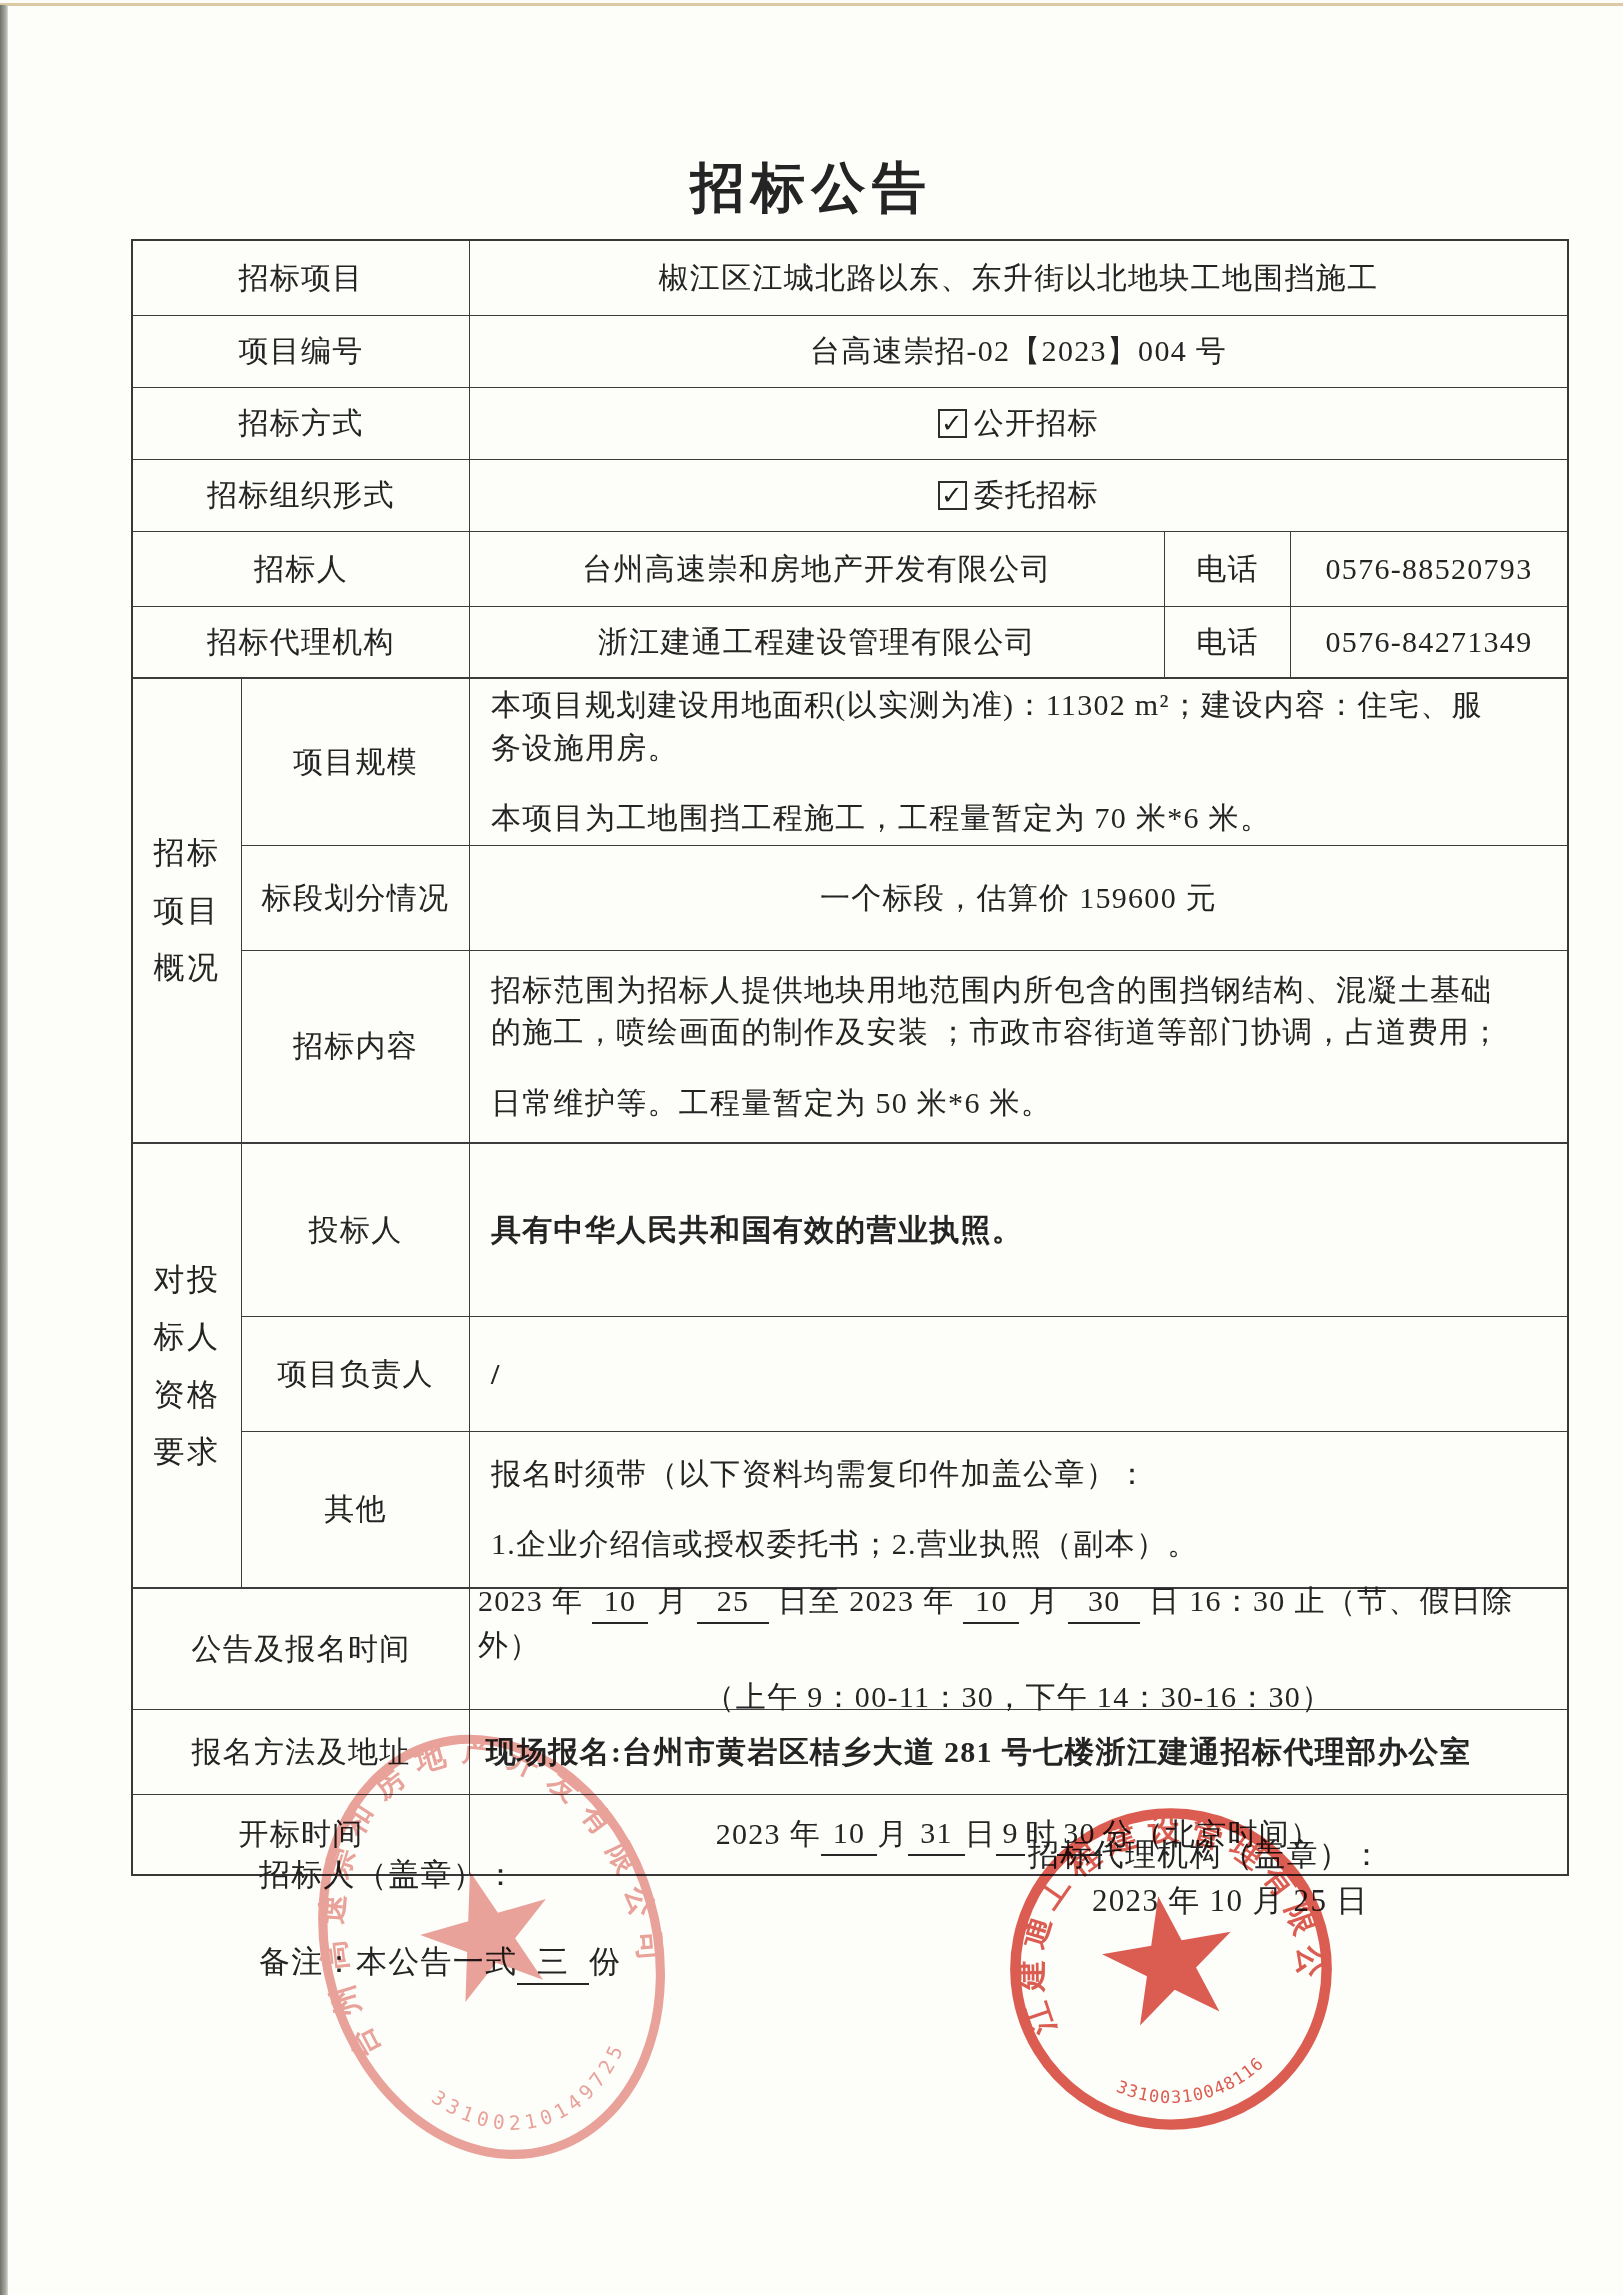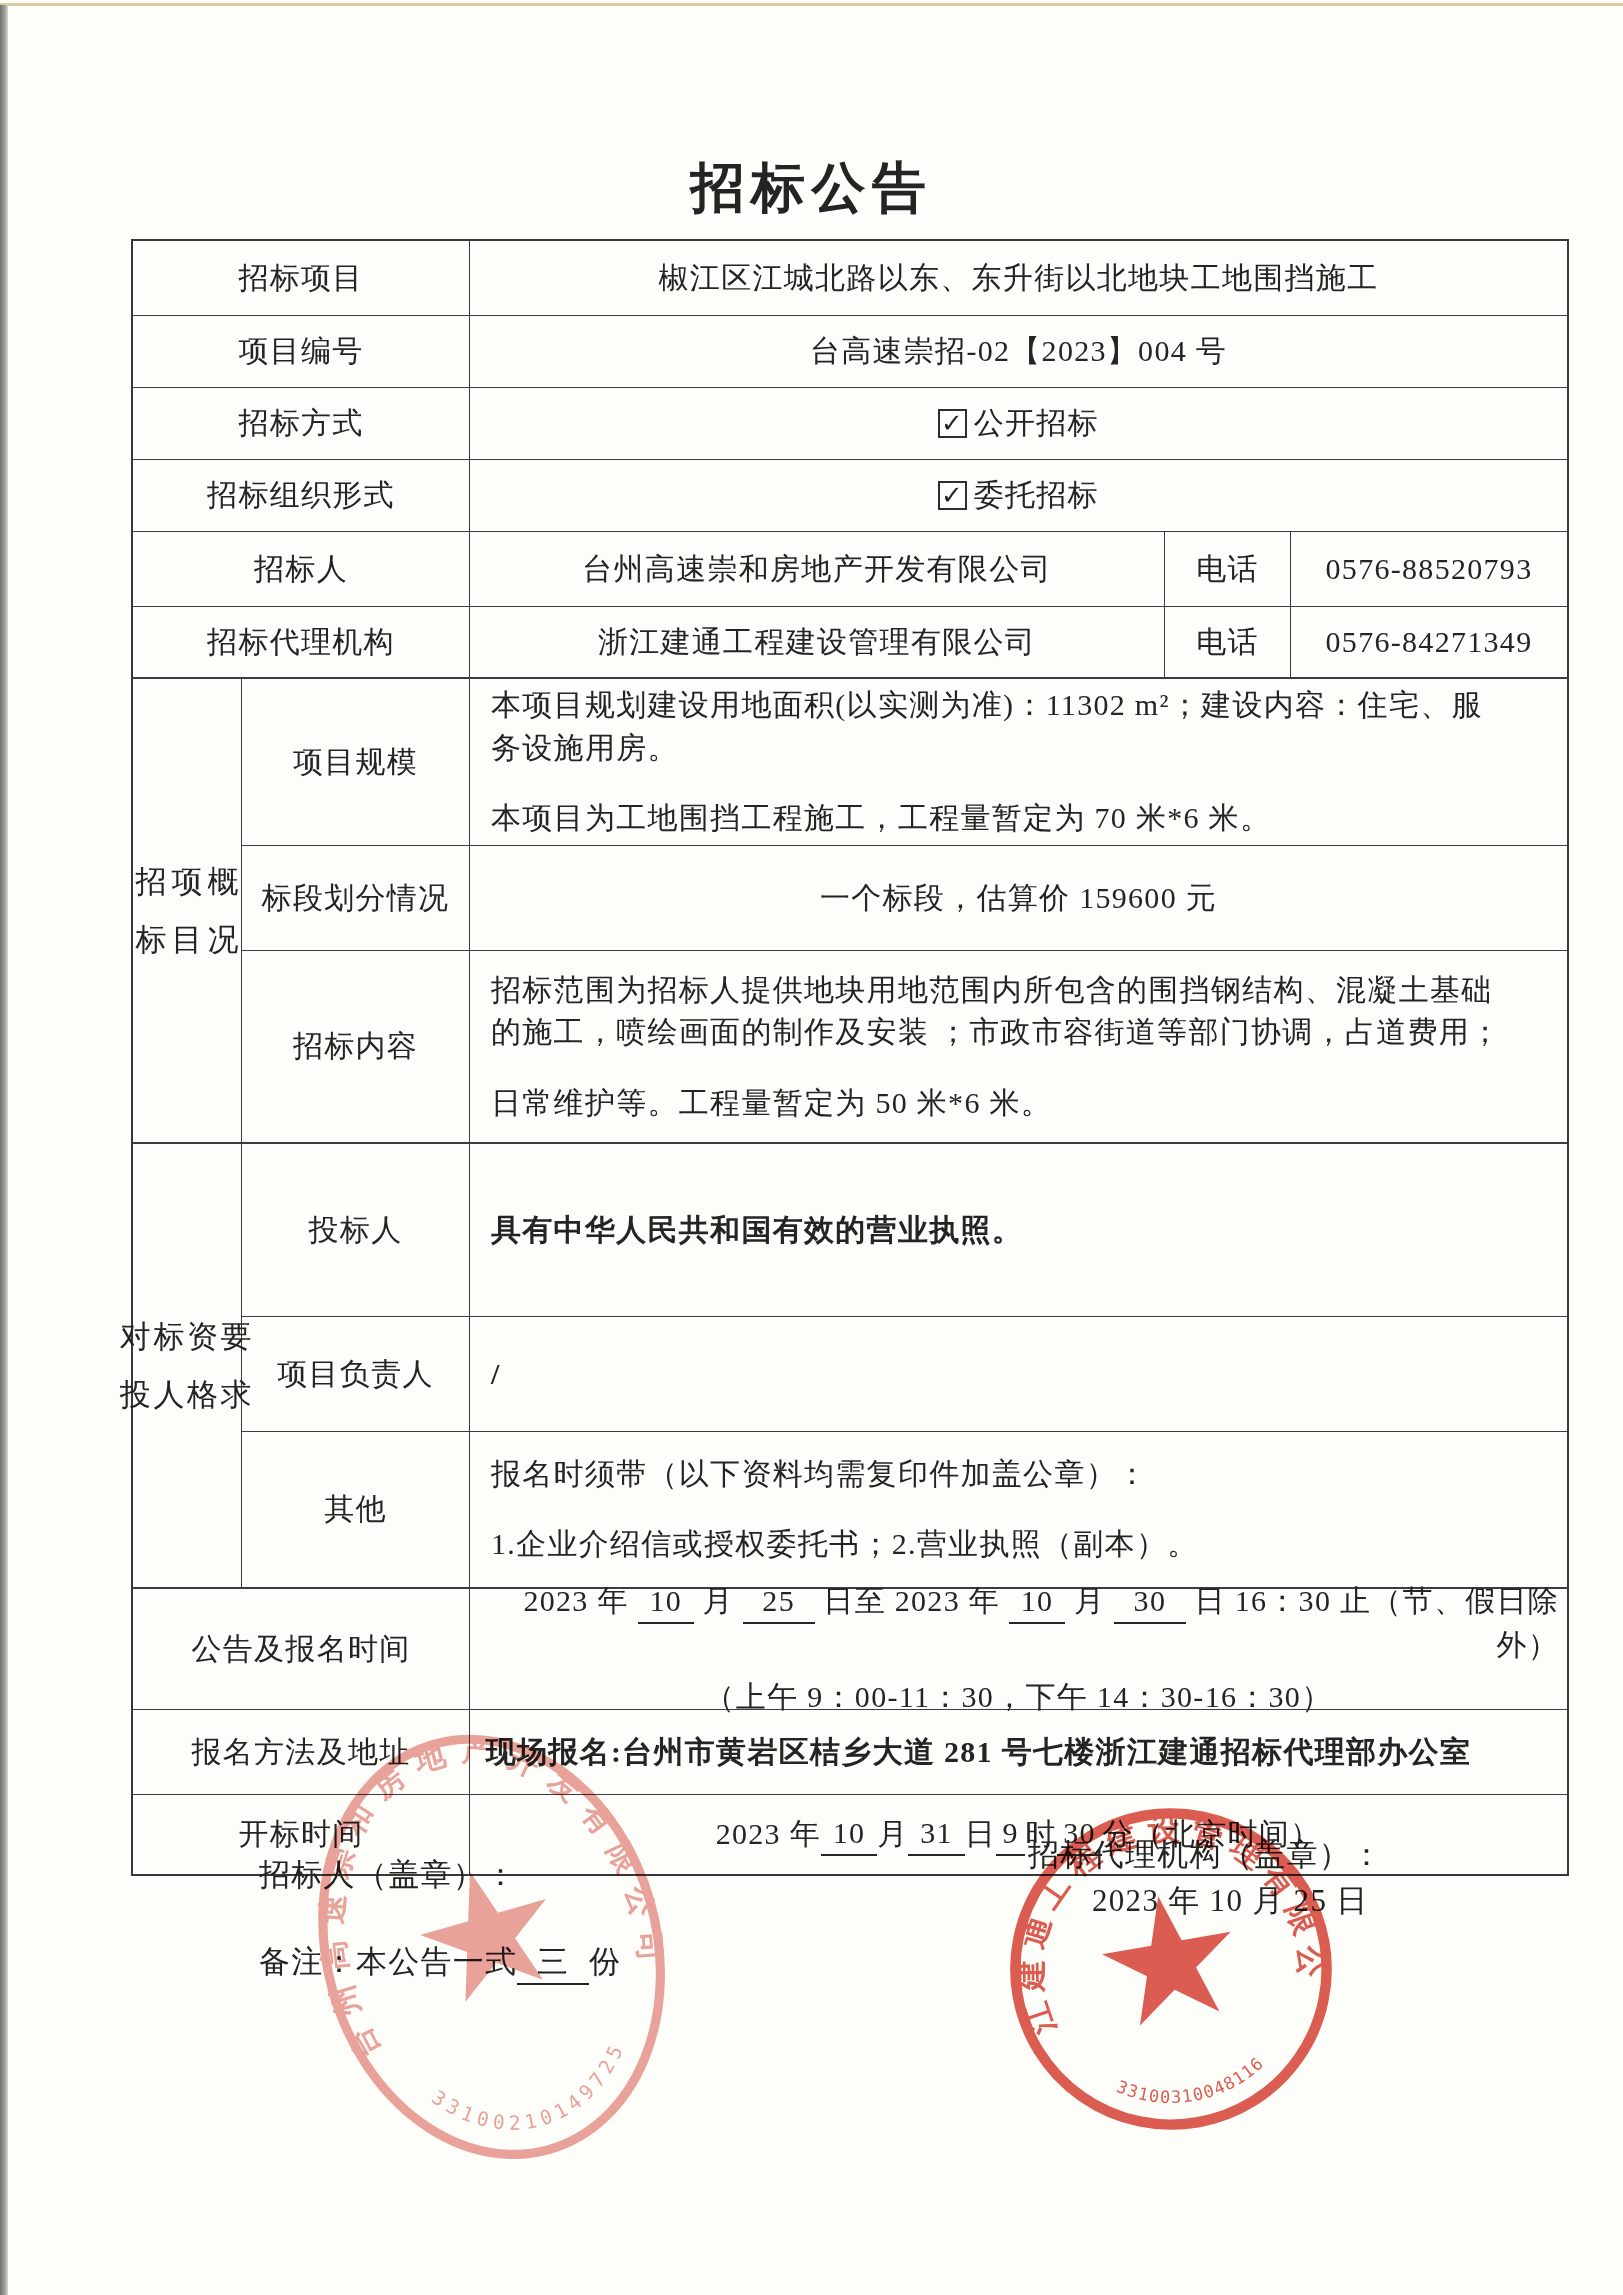--- a/index.html
+++ b/index.html
@@ -14,30 +14,30 @@
     font-size:54px;font-weight:bold;letter-spacing:6.5px;}
   
   .tbl{
     position:absolute;left:131px;top:239px;display:grid;
     grid-template-columns:109px 228px 695px 126px 276px;
     grid-template-rows:75px 72px 72px 72px 75px 72px 167px 105px 193px 173px 115px 157px 121px 85px 79px;
     border:2.6px solid #383838;background:transparent;
   }
   .c{
     border-right:1.3px solid #3c3c3c;border-bottom:1.3px solid #3c3c3c;box-sizing:border-box;
-    display:flex;align-items:center;justify-content:center;text-align:right;
+    display:flex;align-items:center;justify-content:center;text-align:left;
     font-size:30px;letter-spacing:1.3px;line-height:1.35;padding:3.9px 7.9px;
   }
   .nr{border-right:none;}
   .nb{border-bottom:none;}
   .hb{border-bottom-width:2.6px;}
   .l{justify-content:flex-start;text-align:left;font-weight:bold;}
   .col{flex-direction:column;align-items:flex-start;justify-content:center;padding-left:21px;padding-right:17px;}
   .colc{flex-direction:column;align-items:center;justify-content:center;}
-  .vh{flex-direction:row;font-size:31px;line-height:1.85;letter-spacing:2.6px;padding:0;}
+  .vh{flex-direction:column;font-size:31px;line-height:1.85;letter-spacing:2.6px;padding:0;}
   .gap{margin-top:27.5px;}
   .ln{line-height:1.42;}
   .chk{
     display:inline-flex;align-items:center;justify-content:center;
     width:29px;height:29px;border:2.6px solid #2e2e2e;box-sizing:border-box;
     font-family:"DejaVu Sans",sans-serif;font-size:26px;font-weight:bold;margin-right:6.5px;
   }
   .u{display:inline-block;border-bottom:2px solid #262626;padding:0 11.8px;}
   .uw{padding:0 19.6px;}
   

